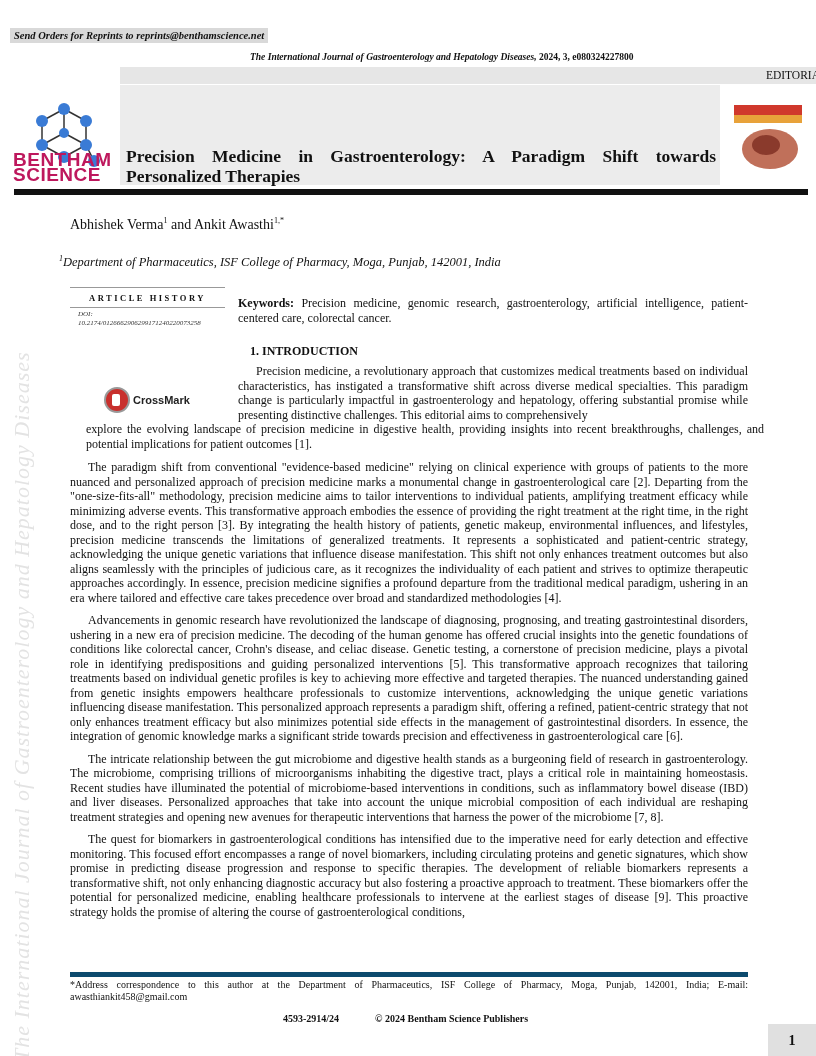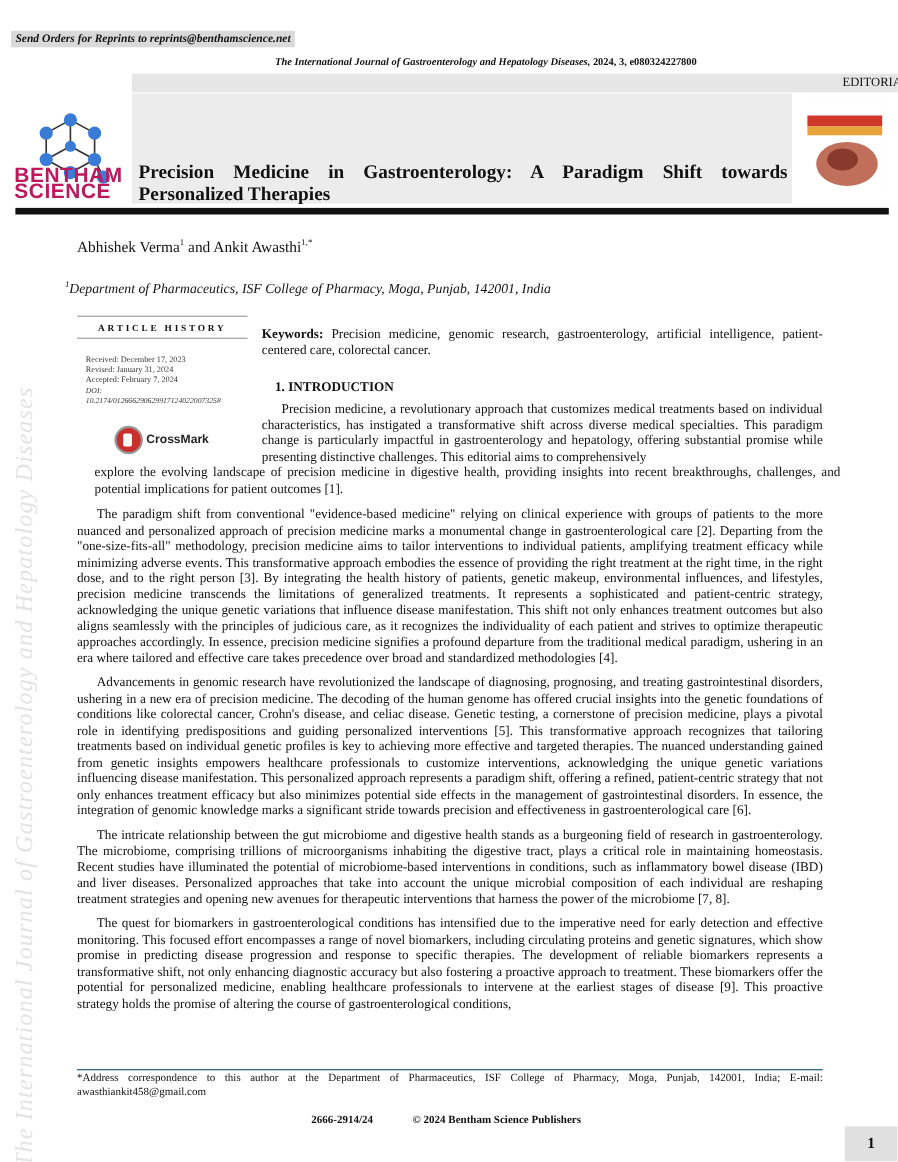--- a/index.html
+++ b/index.html
@@ -26,21 +26,21 @@
   .crossmark { position:absolute; left:104px; top:387px; display:flex; align-items:center; font-family:"Liberation Sans", sans-serif; font-size:11px; font-weight:bold; color:#222; }
   .cm-circle { width:22px; height:22px; border-radius:50%; background:#c8302d; border:2px solid #999; margin-right:3px; position:relative; }
   .cm-circle:after { content:""; position:absolute; left:6px; top:5px; width:8px; height:12px; background:#fff; border-radius:2px; }
   .kw { position:absolute; left:238px; top:296px; width:510px; font-size:12px; line-height:14.5px; text-align:justify; }
   .kw b { font-weight:bold; }
   .h1 { position:absolute; left:238px; top:344px; font-size:12px; font-weight:bold;margin-left:12px; }
   .p { font-size:12px; line-height:14.5px; text-align:justify; text-indent:18px; margin:0 0 8px; }
   .intro { position:absolute; left:238px; top:364px; width:510px; }
   .intro-cont { position:absolute; left:86px; top:422px; width:678px; }
   .body { position:absolute; left:70px; top:460px; width:678px; }
-  .footnote { position:absolute; left:70px; top:972px; width:678px; border-top:1px solid #0c4a6e; padding-top:2px; font-size:10px; line-height:12px; text-align:justify; }
+  .footnote { position:absolute; left:70px; top:972px; width:678px; border-top:5px solid #0c4a6e; padding-top:2px; font-size:10px; line-height:12px; text-align:justify; }
   .footer { position:absolute; left:283px; top:1013px; font-size:10px; font-weight:bold; }
   .footer span { margin-left:36px; }
   .pagenum { position:absolute; left:768px; top:1024px; width:48px; height:32px; background:#e0e0e0; font-size:14px; font-weight:bold; text-align:center; line-height:34px; }
 </style>
 </head>
 <body>
 
 <div class="reprint">Send Orders for Reprints to reprints@benthamscience.net</div>
 <div class="journal-line">
   <span>The International Journal of Gastroenterology and Hepatology Diseases,</span>
@@ -96,25 +96,20 @@
   <span>Abhishek Verma</span><sup>1</sup><span> and </span><span>Ankit Awasthi</span><sup>1,*</sup>
 </div>
 <div class="affil">
   <sup>1</sup><span>Department of Pharmaceutics, ISF College of Pharmacy, Moga, Punjab, 142001, India</span>
 </div>
 
 <div class="history">
   <div class="hrule"></div>
   <div class="htitle">ARTICLE HISTORY</div>
   <div class="hrule"></div>
-  <div class="dates">
-    <div>Received: December 17, 2023</div>
-    <div>Revised: January 31, 2024</div>
-    <div>Accepted: February 7, 2024</div>
-  </div>
   <div class="doi">
     <div>DOI:</div>
     <div>10.2174/0126662906299171240220073258</div>
   </div>
 </div>
 <div class="crossmark">
   <div class="cm-circle"></div>
   <span>CrossMark</span>
 </div>
 
@@ -134,15 +129,15 @@
 <div class="body">
   <p class="p">The paradigm shift from conventional "evidence-based medicine" relying on clinical experience with groups of patients to the more nuanced and personalized approach of precision medicine marks a monumental change in gastroenterological care [2]. Departing from the "one-size-fits-all" methodology, precision medicine aims to tailor interventions to individual patients, amplifying treatment efficacy while minimizing adverse events. This transformative approach embodies the essence of providing the right treatment at the right time, in the right dose, and to the right person [3]. By integrating the health history of patients, genetic makeup, environmental influences, and lifestyles, precision medicine transcends the limitations of generalized treatments. It represents a sophisticated and patient-centric strategy, acknowledging the unique genetic variations that influence disease manifestation. This shift not only enhances treatment outcomes but also aligns seamlessly with the principles of judicious care, as it recognizes the individuality of each patient and strives to optimize therapeutic approaches accordingly. In essence, precision medicine signifies a profound departure from the traditional medical paradigm, ushering in an era where tailored and effective care takes precedence over broad and standardized methodologies [4].</p>
   <p class="p">Advancements in genomic research have revolutionized the landscape of diagnosing, prognosing, and treating gastrointestinal disorders, ushering in a new era of precision medicine. The decoding of the human genome has offered crucial insights into the genetic foundations of conditions like colorectal cancer, Crohn's disease, and celiac disease. Genetic testing, a cornerstone of precision medicine, plays a pivotal role in identifying predispositions and guiding personalized interventions [5]. This transformative approach recognizes that tailoring treatments based on individual genetic profiles is key to achieving more effective and targeted therapies. The nuanced understanding gained from genetic insights empowers healthcare professionals to customize interventions, acknowledging the unique genetic variations influencing disease manifestation. This personalized approach represents a paradigm shift, offering a refined, patient-centric strategy that not only enhances treatment efficacy but also minimizes potential side effects in the management of gastrointestinal disorders. In essence, the integration of genomic knowledge marks a significant stride towards precision and effectiveness in gastroenterological care [6].</p>
   <p class="p">The intricate relationship between the gut microbiome and digestive health stands as a burgeoning field of research in gastroenterology. The microbiome, comprising trillions of microorganisms inhabiting the digestive tract, plays a critical role in maintaining homeostasis. Recent studies have illuminated the potential of microbiome-based interventions in conditions, such as inflammatory bowel disease (IBD) and liver diseases. Personalized approaches that take into account the unique microbial composition of each individual are reshaping treatment strategies and opening new avenues for therapeutic interventions that harness the power of the microbiome [7, 8].</p>
   <p class="p">The quest for biomarkers in gastroenterological conditions has intensified due to the imperative need for early detection and effective monitoring. This focused effort encompasses a range of novel biomarkers, including circulating proteins and genetic signatures, which show promise in predicting disease progression and response to specific therapies. The development of reliable biomarkers represents a transformative shift, not only enhancing diagnostic accuracy but also fostering a proactive approach to treatment. These biomarkers offer the potential for personalized medicine, enabling healthcare professionals to intervene at the earliest stages of disease [9]. This proactive strategy holds the promise of altering the course of gastroenterological conditions,</p>
 </div>
 
 <div class="footnote">*Address correspondence to this author at the Department of Pharmaceutics, ISF College of Pharmacy, Moga, Punjab, 142001, India; E-mail: awasthiankit458@gmail.com</div>
 
 <div class="footer">
-  <span style="margin-left:0">2666-2914/24</span><span>© 2024 Bentham Science Publishers</span>
+  <span style="margin-left:0">4593-2914/24</span><span>© 2024 Bentham Science Publishers</span>
 </div>
 <div class="pagenum">1</div>
 
 </body></html>

